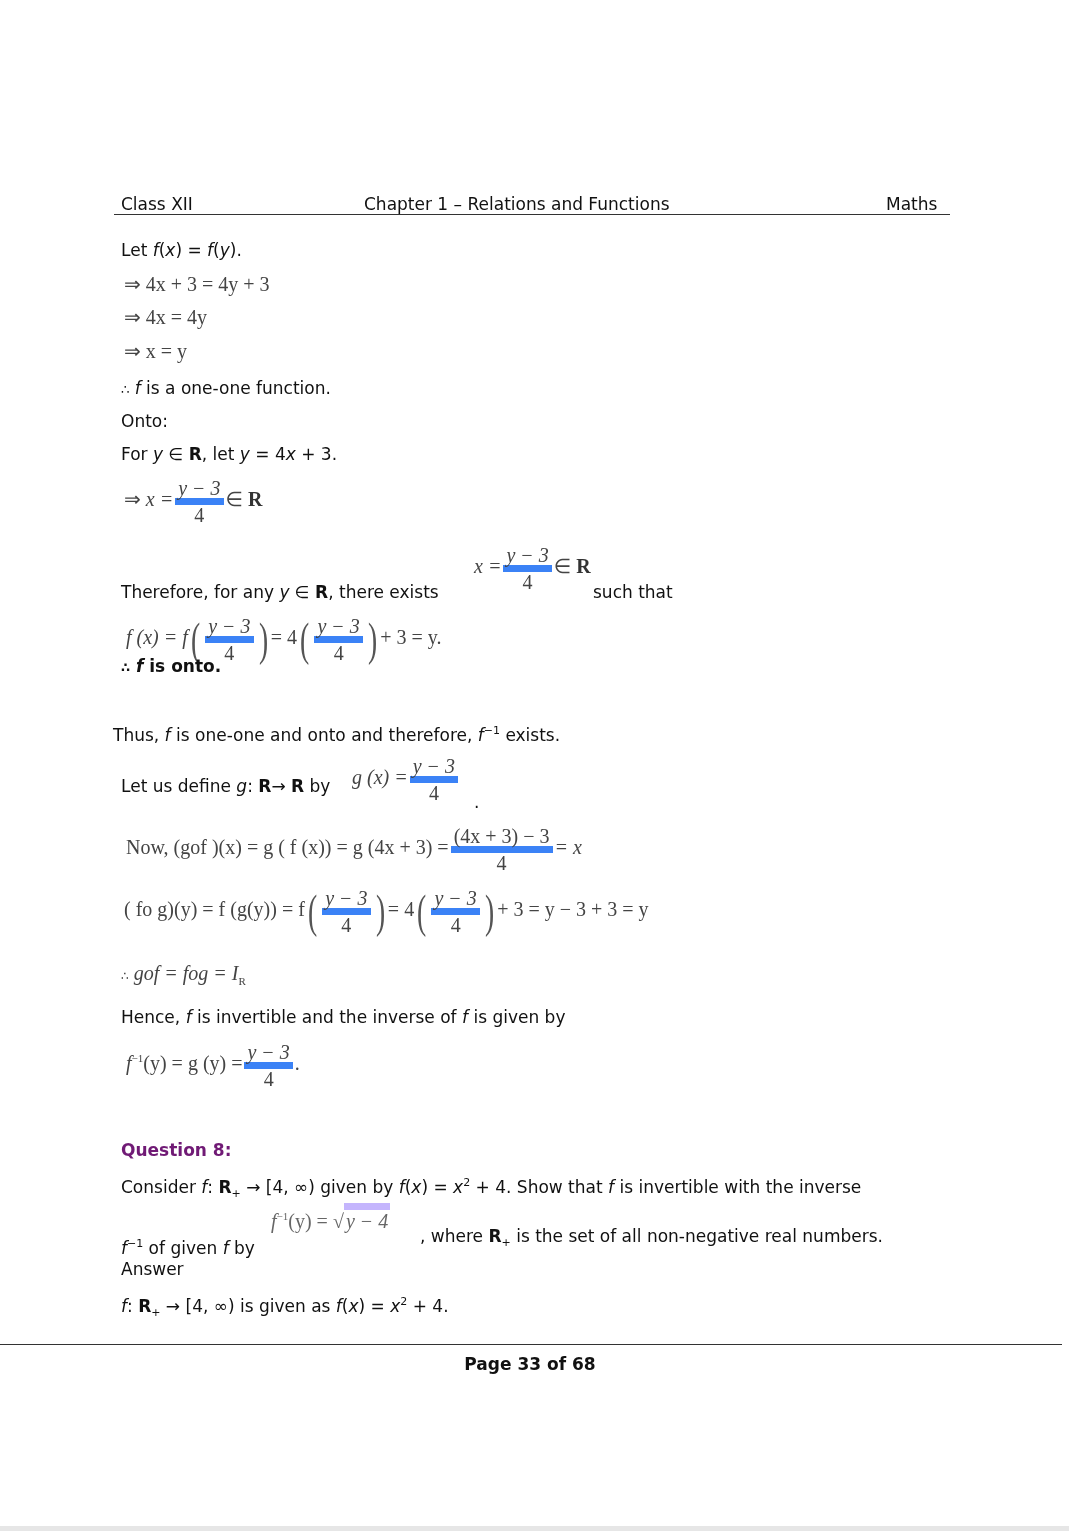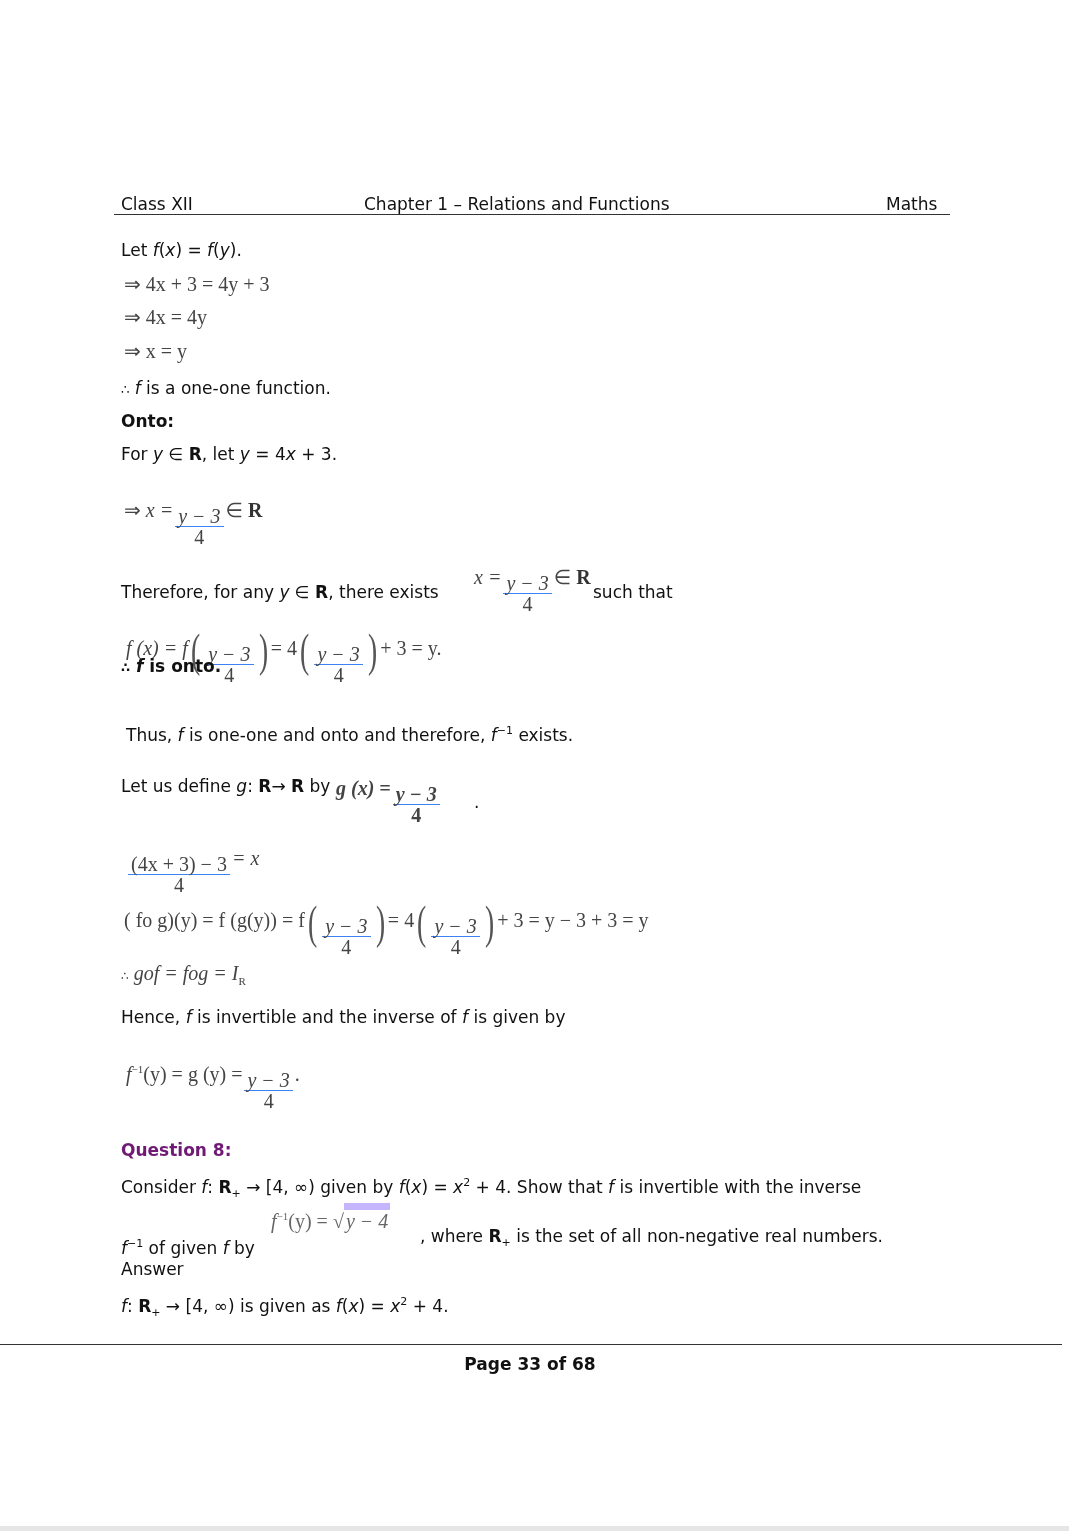--- a/index.html
+++ b/index.html
@@ -5,21 +5,21 @@
   html, body { margin: 0; padding: 0; background: #ffffff; }
   body { width: 1069px; height: 1531px; position: relative; overflow: hidden;
          font-family: "DejaVu Sans", sans-serif; color: #111; }
   .abs { position: absolute; }
   .txt { font-size: 17px; line-height: 20px; white-space: nowrap; }
   .math { font-family: "Liberation Serif", serif; color: #444; font-size: 20px; white-space: nowrap; }
   .i { font-style: italic; }
   .b { font-weight: bold; }
   .frac { display: inline-block; vertical-align: middle; text-align: center; margin: 0 2px; }
   .frac > span { display: block; line-height: 20px; padding: 0 3px; }
-  .frac > .num { border-bottom: 1px solid #3b82f6; margin-top: 28px; }
+  .frac > .num { border-bottom: 7px solid #3b82f6; }
   .bigp { display: inline-block; vertical-align: middle; font-size: 46px; line-height: 46px; font-weight: 100; transform: scaleX(0.6); color: #555; }
   .header-rule { position: absolute; left: 114px; top: 214px; width: 836px; height: 0; border-top: 1.5px solid #333; }
   .footer-rule { position: absolute; left: 0; top: 1344px; width: 1062px; height: 0; border-top: 1.5px solid #333; }
   .bottom-bar { position: absolute; left: 0; top: 1526px; width: 1069px; height: 5px; background: #e6e6e6; }
   .qhead { color: #701a75; font-weight: bold; font-size: 17px; }
   sup { font-size: 11px; }
   sub { font-size: 11px; }
 </style>
 </head>
 <body>
@@ -34,21 +34,21 @@
 </div>
 
 <div class="abs math" style="left:124px; top:272px;">⇒ 4x + 3 = 4y + 3</div>
 <div class="abs math" style="left:124px; top:305px;">⇒ 4x = 4y</div>
 <div class="abs math" style="left:124px; top:339px;">⇒ x = y</div>
 
 <div class="abs txt" style="left:121px; top:378px;">
   <span style="font-size:13px">∴</span> <span class="i">f</span><span> is a one-one function.</span>
 </div>
 
-<div class="abs txt" style="left:121px; top:411px;font-weight:bold;">Onto:</div>
+<div class="abs txt" style="left:121px; top:411px;">Onto:</div>
 
 <div class="abs txt" style="left:121px; top:444px;">
   <span>For </span><span class="i">y</span><span> ∈ </span><span class="b">R</span><span>, let </span><span class="i">y</span><span> = 4</span><span class="i">x</span><span> + 3.</span>
 </div>
 
 <div class="abs math" style="left:124px; top:478px;">
   <span>⇒</span>
   <span class="i">x =</span><span class="frac"><span class="num i">y − 3</span><span class="den">4</span></span><span>∈</span> <span class="b" style="color:#333">R</span>
 </div>
 
@@ -61,34 +61,34 @@
 <div class="abs txt" style="left:593px; top:582px;">such that</div>
 
 <div class="abs math" style="left:126px; top:616px;">
   <span class="i">f (x) = f</span><span class="bigp">(</span><span class="frac"><span class="num i">y − 3</span><span class="den">4</span></span><span class="bigp">)</span><span>= 4</span><span class="bigp">(</span><span class="frac"><span class="num i">y − 3</span><span class="den">4</span></span><span class="bigp">)</span><span>+ 3 = y.</span>
 </div>
 
 <div class="abs txt" style="left:121px; top:656px;font-weight:bold;">
   <span style="font-size:13px">∴</span> <span class="i">f</span><span> is onto.</span>
 </div>
 
-<div class="abs txt" style="left:126px; top:721px;">
+<div class="abs txt" style="left:113px; top:721px;">
   <span>Thus, </span><span class="i">f</span><span> is one-one and onto and therefore, </span><span class="i">f</span><sup>−1</sup><span> exists.</span>
 </div>
 
 <div class="abs txt" style="left:121px; top:776px;">
   <span>Let us define </span><span class="i">g</span><span>: </span><span class="b">R</span><span>→ </span><span class="b">R</span><span> by</span>
 </div>
-<div class="abs math" style="left:336px; top:756px;font-weight:bold;">
+<div class="abs math" style="left:352px; top:756px;">
   <span class="i">g (x) =</span><span class="frac"><span class="num i">y − 3</span><span class="den">4</span></span>
 </div>
 <div class="abs txt" style="left:474px; top:792px;">.</div>
 
 <div class="abs math" style="left:126px; top:826px;">
-  <span class="frac"><span class="num">(4x + 3) − 3</span><span class="den">4</span></span><span class="i">= x</span>
+  <span>Now, (gof )(x) = g ( f (x)) = g (4x + 3) =</span><span class="frac"><span class="num">(4x + 3) − 3</span><span class="den">4</span></span><span class="i">= x</span>
 </div>
 
 <div class="abs math" style="left:124px; top:888px;">
   <span>( fo g)(y) = f (g(y)) = f</span><span class="bigp">(</span><span class="frac"><span class="num i">y − 3</span><span class="den">4</span></span><span class="bigp">)</span><span>= 4</span><span class="bigp">(</span><span class="frac"><span class="num i">y − 3</span><span class="den">4</span></span><span class="bigp">)</span><span>+ 3 = y − 3 + 3 = y</span>
 </div>
 
 <div class="abs math" style="left:121px; top:962px;">
   <span style="font-size:12px; color:#222">∴</span> <span class="i">gof = fog = I</span><sub>R</sub>
 </div>
 

